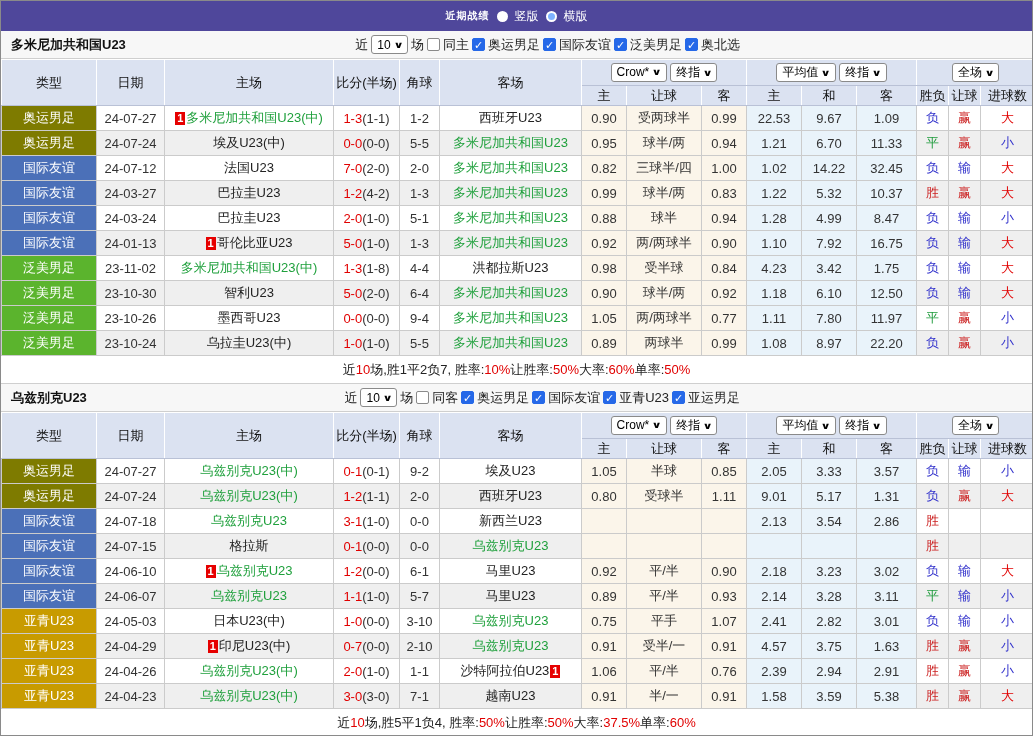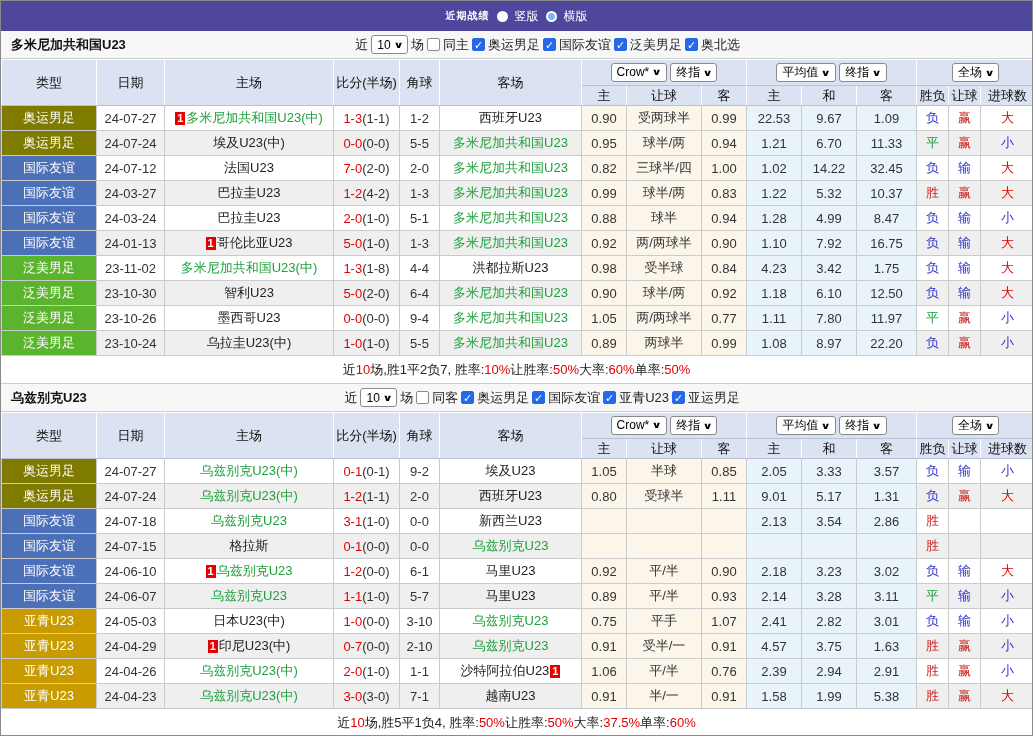--- a/index.html
+++ b/index.html
@@ -584,21 +584,21 @@
             <td class="typecell" style="background: rgb(200, 155, 0);">亚青U23</td>
             <td class="datecell">24-04-23</td>
             <td><span class="green">乌兹别克U23(中)</span></td>
             <td><span class="scoremain">3-0</span><span class="scorehalf">(3-0)</span></td>
             <td class="cornercell">7-1</td>
             <td><span>越南U23</span></td>
             <td class="cream oddnum">0.91</td>
             <td class="cream handicap">半/一</td>
             <td class="cream oddnum">0.91</td>
             <td class="lblue oddnum">1.58</td>
-            <td class="lblue oddnum">1.99</td>
+            <td class="lblue oddnum">3.59</td>
             <td class="lblue oddnum">5.38</td>
             <td style="color: rgb(204, 34, 34);">胜</td>
             <td style="color: rgb(204, 34, 34);">赢</td>
             <td style="color: rgb(225, 0, 0);">大</td>
           </tr>
         </tbody>
       </table>
       <div class="summary">
         <span>近</span>
         <span class="red">10</span>

